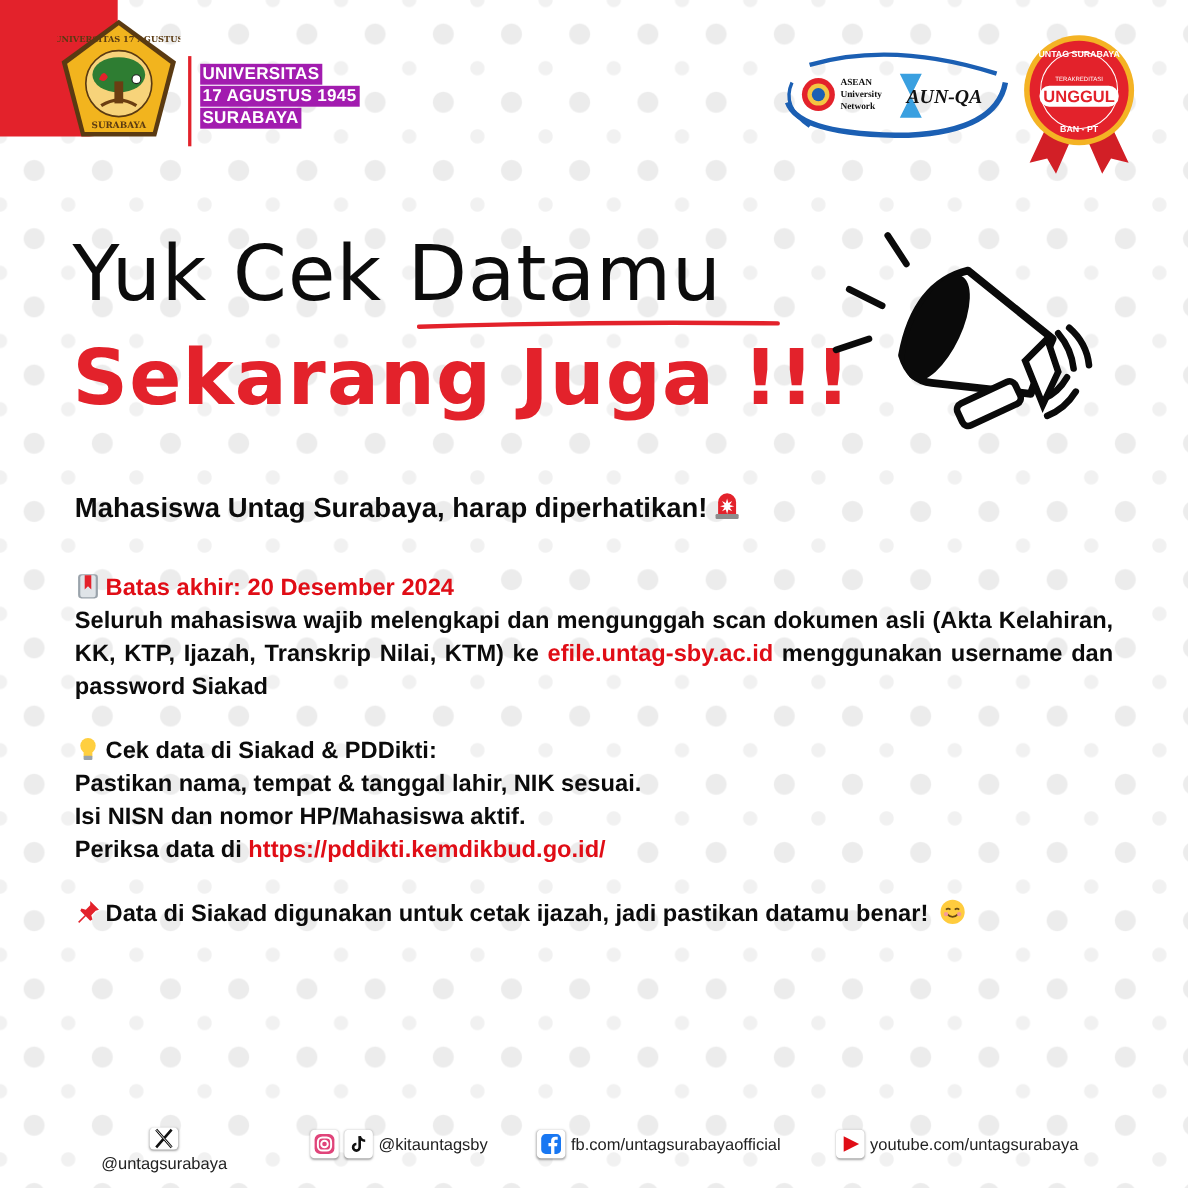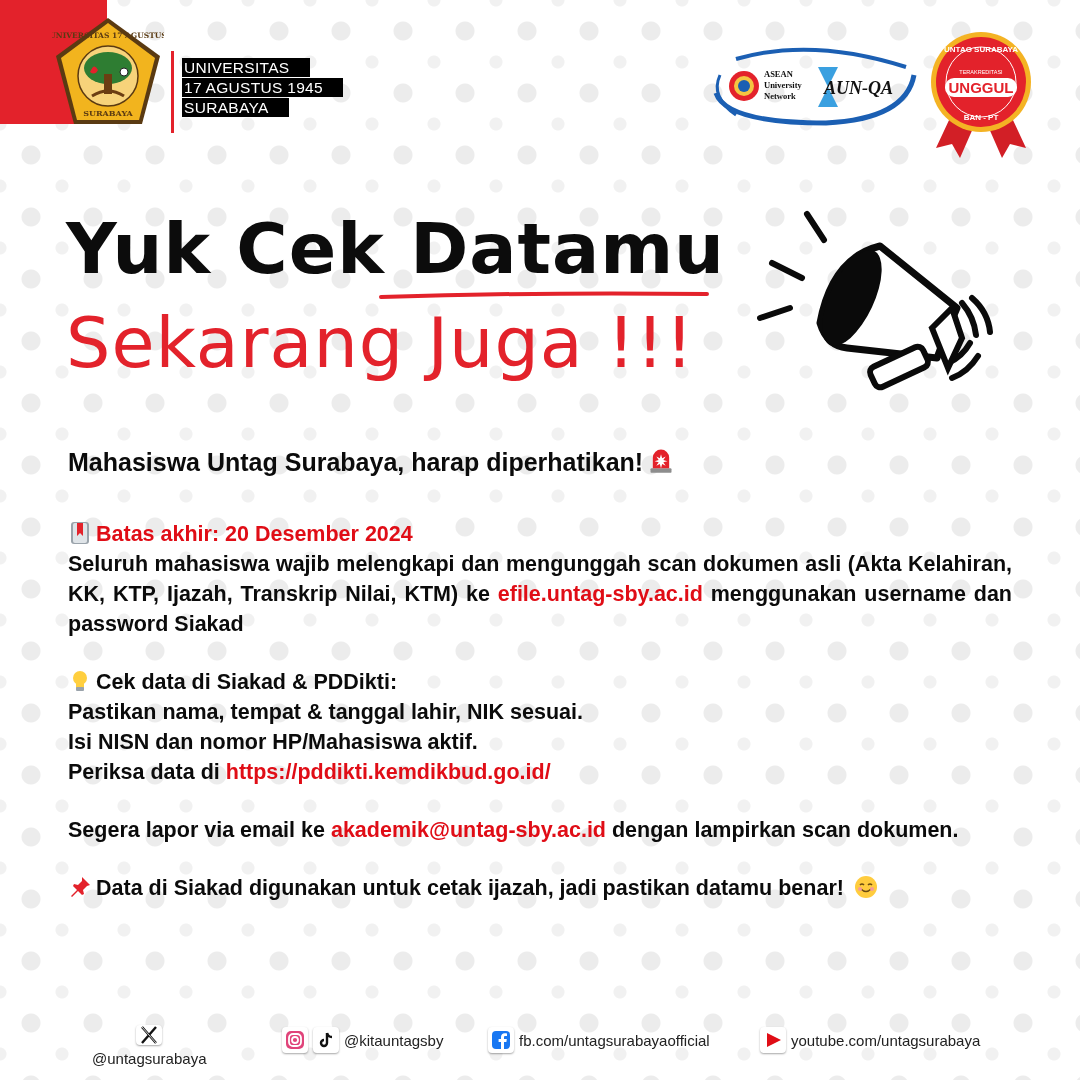--- a/index.html
+++ b/index.html
@@ -20,42 +20,42 @@
       background: #e3222b; border-bottom-right-radius: 26px;
     }
     .logo-badge {
       position: absolute; left: 52px; top: 16px; width: 112px; height: 114px;
     }
     .logo-divider {
       position: absolute; left: 171px; top: 51px; width: 3px; height: 82px; background: #e3222b;
     }
     .logo-text { position: absolute; left: 182px; top: 58px; }
     .logo-text span {
-      display: table; background: #000000; color: #fff;
-      font-family: "Liberation Sans", sans-serif; font-weight: normal;
-      font-size: 15.5px; line-height: 19px; padding: 0 20px 0 2px; margin-bottom: 1px;
+      display: table; background: #a21caf; color: #fff;
+      font-family: "Liberation Sans", sans-serif; font-weight: bold;
+      font-size: 15.5px; line-height: 19px; padding: 0 3px 0 2px; margin-bottom: 1px;
       letter-spacing: 0.3px;
     }
     .asean-logo { position: absolute; left: 706px; top: 45px; width: 212px; height: 82px; }
     .unggul-badge { position: absolute; left: 926px; top: 30px; width: 110px; height: 135px; }
 
     .headline {
       position: absolute; left: 66px; top: 205px;
       font-family: "DejaVu Sans", sans-serif;
     }
     .headline .line1 {
-      font-size: 70px; font-weight: bold; color: #0c0c0c; letter-spacing: 1px;
+      font-size: 70px; font-weight: normal; color: #0c0c0c; letter-spacing: 1px;
       line-height: 88px; position: relative; white-space: nowrap;
     }
     .headline .line1 .datamu { position: relative; display: inline-block; }
     .headline .underline {
       position: absolute; left: 313px; top: 86px; width: 330px; height: 8px;
     }
     .headline .line2 {
-      font-size: 70px; font-weight: normal; color: #e3222b; letter-spacing: 1px;
+      font-size: 70px; font-weight: bold; color: #e3222b; letter-spacing: 1px;
       line-height: 84px; margin-top: 8px; white-space: nowrap;
     }
     .megaphone { position: absolute; left: 752px; top: 208px; width: 250px; height: 190px; }
 
     .body-text {
       position: absolute; left: 68px; top: 445px; width: 944px;
       font-family: "Liberation Sans", sans-serif; font-weight: bold;
       font-size: 21.5px; line-height: 30px; color: #0b0b0b;
     }
     .body-text .intro { font-size: 25px; line-height: 34px; margin-bottom: 40px; }
@@ -201,23 +201,20 @@
       </span><span>Cek data di Siakad &amp; PDDikti:</span>
     </div>
     <div>Pastikan nama, tempat &amp; tanggal lahir, NIK sesuai.</div>
     <div>Isi NISN dan nomor HP/Mahasiswa aktif.</div>
     <div>
       <span>Periksa data di </span><span class="red">https://pddikti.kemdikbud.go.id/</span>
     </div>
   </div>
 
   <div class="block">
-    <div class="justify">
-      <span>Segera lapor via email ke </span><span class="red">akademik@untag-sby.ac.id</span><span> dengan lampirkan scan dokumen.</span>
-    </div>
   </div>
 
   <div>
     <span class="emoji">
       <svg viewBox="0 0 24 24">
           <path d="M14 2 l8 8 -3 1 -4 4 1 4 -2 1 -4 -4 -6 6 -1 -1 6 -6 -4 -4 1 -2 4 1 4 -4z" fill="#e3222b"></path>
         </svg>
     </span><span>Data di Siakad digunakan untuk cetak ijazah, jadi pastikan datamu benar!</span>
     <span class="emoji" style="margin-left:4px;">
       <svg viewBox="0 0 24 24">

